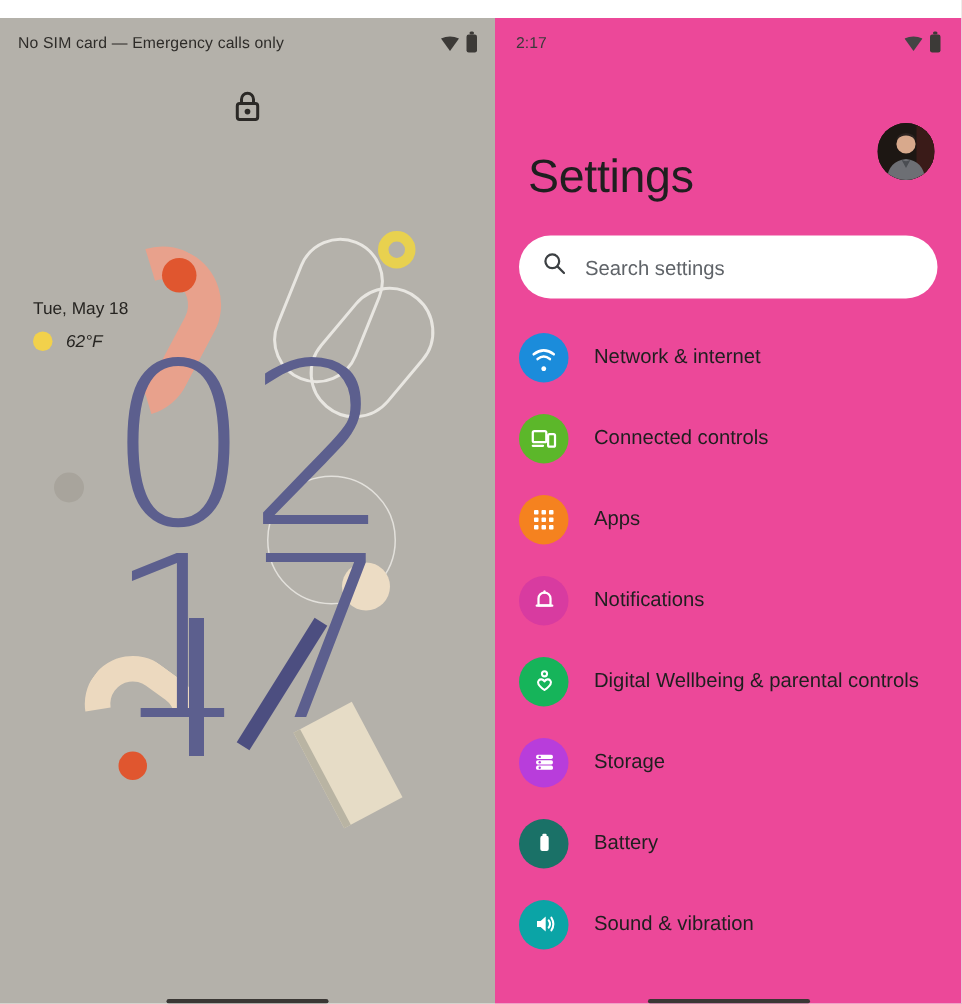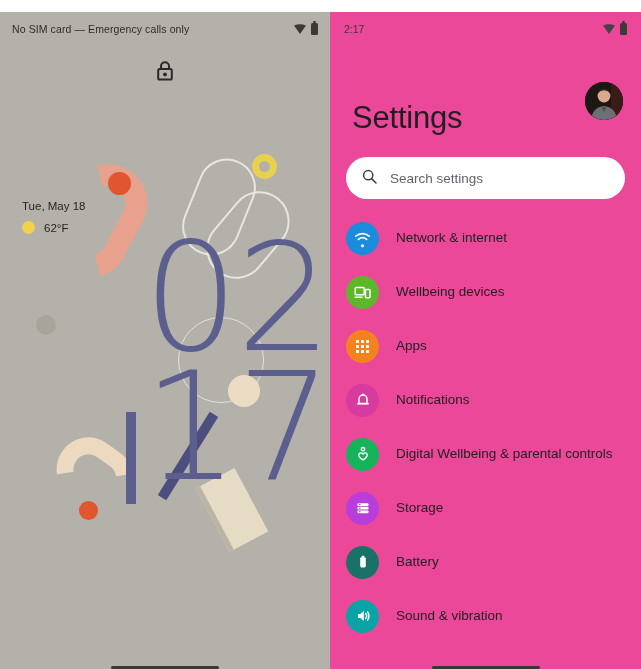--- a/index.html
+++ b/index.html
@@ -61,27 +61,27 @@
   .orange-dot-bot { left:79px; top:489px; width:19px; height:19px; border-radius:50%; background:#e0562f; }
   .blue-bar-1 { left:126px; top:400px; width:10px; height:92px; background:#5c5f8e; }
   .blue-bar-2 { left:183px; top:395px; width:10px; height:98px; background:#4c4e80; transform:rotate(32deg); }
   .beige-rect {
     left:210px; top:462px; width:44px; height:72px; background:#e6dcc6;
     transform:rotate(-28deg); border-left:5px solid #b9b4a3;
   }
 
   .lock-weather { position:absolute; left:22px; top:188px; z-index:10; }
   .lock-date { font-size:11.5px; color:#262421; }
-  .lock-temp-row { display:flex; align-items:center; gap:9px; margin-top:9px; }
+  .lock-temp-row { display:flex; align-items:center; gap:9px; margin-top:9px;font-style:italic; }
   .sun-dot { width:13px; height:13px; border-radius:50%; background:#f2d14b; }
   .lock-temp { font-size:11.5px; color:#262421; }
 
   .lock-clock {
     position:absolute; left:0; right:0; top:222px; z-index:10;
-    text-align:right; color:#5c5f8e;
+    text-align:center; color:#5c5f8e;
     font-family:"DejaVu Sans",sans-serif; font-weight:300;
     font-size:150px; line-height:.86; letter-spacing:-2px;
   }
   .lock-clock div { display:block; }
 
   .gesture-bar {
     position:absolute; bottom:12px; left:50%; transform:translateX(-50%);
     width:108px; height:3px; border-radius:2px; background:#3a3734;
   }
 
@@ -228,21 +228,21 @@
       </div>
 
       <div class="set-item">
         <span class="set-ico" style="background:#5cb72a">
           <svg width="19" height="19" viewBox="0 0 19 19">
             <rect x="2.2" y="4.4" width="9" height="7.4" rx="1" fill="none" stroke="#fff" stroke-width="1.5"></rect>
             <rect x="12.4" y="6.4" width="4.6" height="8.4" rx="1" fill="none" stroke="#fff" stroke-width="1.5"></rect>
             <line x1="2.2" y1="14.2" x2="9" y2="14.2" stroke="#fff" stroke-width="1.5" stroke-linecap="round"></line>
           </svg>
         </span>
-        <span class="set-label">Wellbeing devices</span>
+        <span class="set-label">Connected controls</span>
       </div>
 
       <div class="set-item">
         <span class="set-ico" style="background:#f5821f">
           <svg width="17" height="17" viewBox="0 0 17 17">
             <g fill="#fff">
               <rect x="2" y="2" width="3" height="3" rx=".6"></rect>
               <rect x="7" y="2" width="3" height="3" rx=".6"></rect>
               <rect x="12" y="2" width="3" height="3" rx=".6"></rect>
               <rect x="2" y="7" width="3" height="3" rx=".6"></rect>

